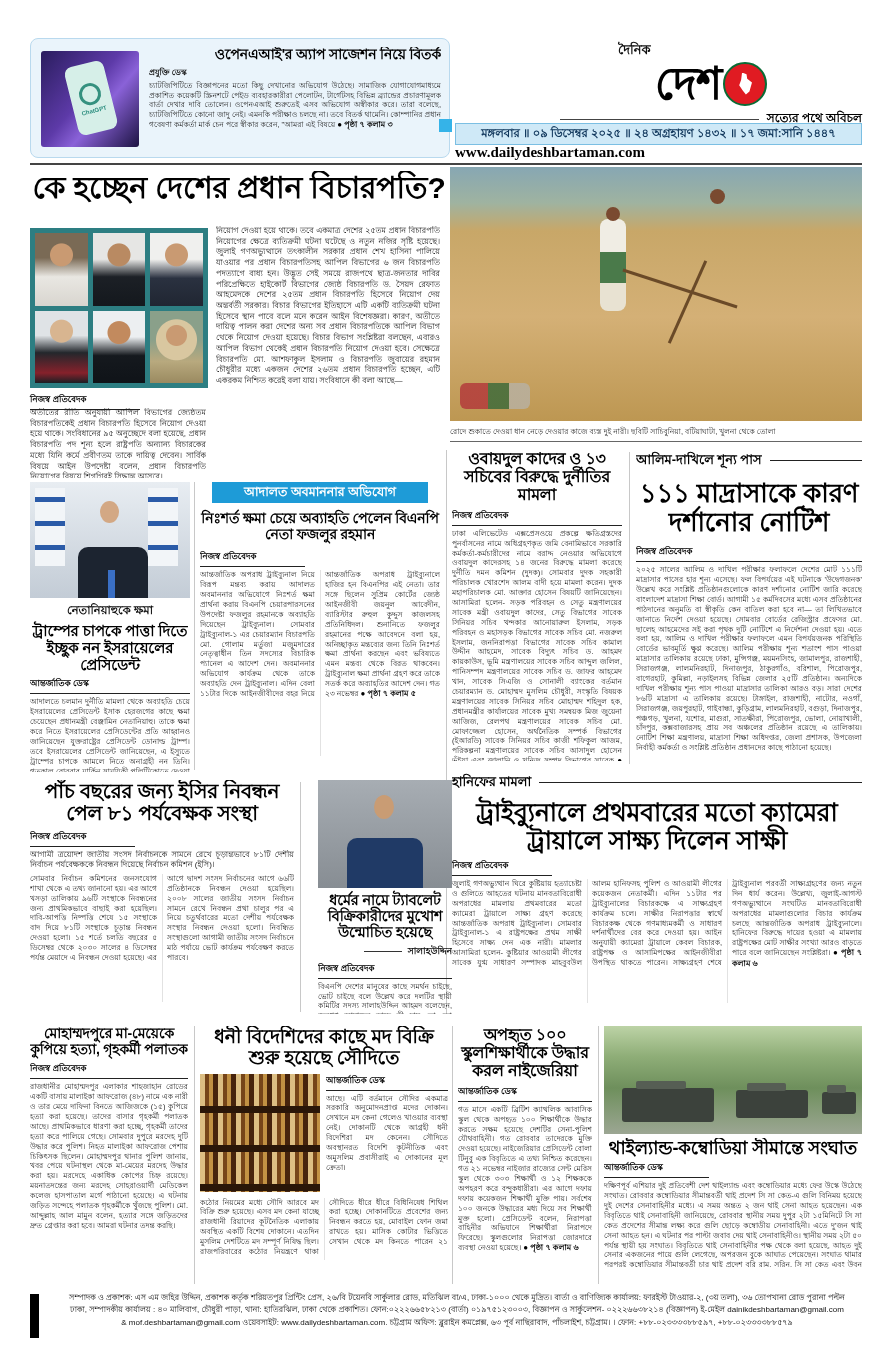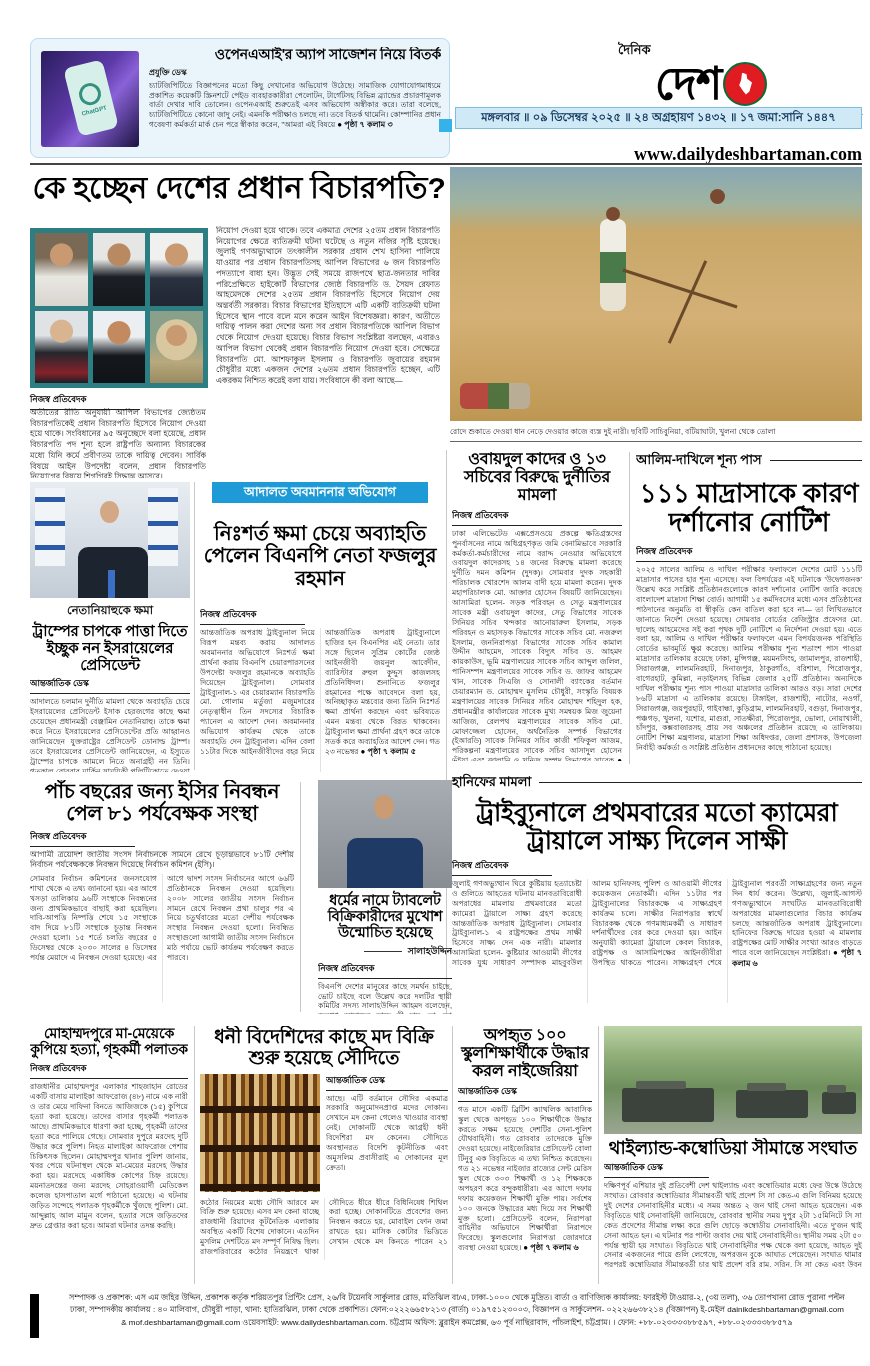--- a/index.html
+++ b/index.html
@@ -33,21 +33,21 @@
 
   
   .logo-row{display:flex;align-items:center;gap:2px;justify-content:center;}
   .logo-word{font-size:45px;font-weight:900;letter-spacing:-1px;color:#000;line-height:1;}
   .logo-circle{width:40px;height:40px;border-radius:50%;background:#e01b22;border:2px solid #0a6b35;
      display:flex;align-items:center;justify-content:center;flex:0 0 auto;}
   .logo-map{width:16px;height:22px;background:#fff;
      clip-path:polygon(30% 0,58% 8%,62% 28%,92% 46%,76% 86%,54% 100%,34% 82%,12% 58%,24% 34%);}
   .datebar{background:#cfe9f7;border:1px solid #7bbfe3;display:flex;align-items:center;justify-content:center;
      font-weight:bold;font-size:11.5px;color:#10375c;}
-  .website{font-family:"Liberation Serif","DejaVu Serif",serif;font-weight:bold;font-size:18px;text-align:right;color:#000;}
+  .website{font-family:"Liberation Serif","DejaVu Serif",serif;font-weight:bold;font-size:15px;text-align:left;color:#000;}
 
   
   .judges{background:#2d7e82;display:grid;grid-template-columns:repeat(3,1fr);grid-template-rows:repeat(2,1fr);
      gap:5px;padding:5px;}
   .judge{overflow:hidden;}
   .j1{background:radial-gradient(circle at 50% 30%,#c99a72 11px,transparent 12px),linear-gradient(180deg,#7a6a55 34%,#e9e7e2 60%,#d8d5cf);}
   .j2{background:radial-gradient(circle at 50% 30%,#b98a62 11px,transparent 12px),linear-gradient(180deg,#e6e6e4 36%,#1c2026 60%,#14181d);}
   .j3{background:radial-gradient(circle at 50% 30%,#c99a72 11px,transparent 12px),linear-gradient(180deg,#f0f0ee 36%,#2a3140 62%,#202632);}
   .j4{background:radial-gradient(circle at 50% 28%,#d8b590 11px,transparent 12px),linear-gradient(180deg,#dfe3e6 34%,#23272c 58%,#86212b 86%,#1b1f24);}
   .j5{background:radial-gradient(circle at 50% 30%,#c28a5e 11px,transparent 12px),linear-gradient(180deg,#eceff1 36%,#15191e 62%,#0f1318);}
@@ -117,21 +117,21 @@
     <div class="logo-row">
       <span class="logo-word">দেশ</span>
       <span class="logo-circle">
           <span class="logo-map"></span>
         </span>
     </div>
     <div class="tag-row" style="margin-top:3px;">
       <span>সত্যের পথে অবিচল</span>
     </div>
   </div>
-  <div class="abs datebar" style="left:455px;top:107px;width:407px;height:22px;">মঙ্গলবার ॥ ০৯ ডিসেম্বর ২০২৫ ॥ ২৪ অগ্রহায়ণ ১৪৩২ ॥ ১৭ জমা:সানি ১৪৪৭</div>
+  <div class="abs datebar" style="left:455px;top:123px;width:407px;height:22px;">মঙ্গলবার ॥ ০৯ ডিসেম্বর ২০২৫ ॥ ২৪ অগ্রহায়ণ ১৪৩২ ॥ ১৭ জমা:সানি ১৪৪৭</div>
   <div class="abs website" style="left:455px;top:144px;width:407px;">www.dailydeshbartaman.com</div>
   <div class="abs hline" style="left:30px;top:163px;width:832px;height:2px;"></div>
 
   <div class="abs headline" style="left:30px;top:171px;width:418px;height:50px;font-size:30px;overflow:hidden;">কে হচ্ছেন দেশের প্রধান বিচারপতি?</div>
 
   <div class="abs judges" style="left:30px;top:228px;width:178px;height:160px;">
     <div class="judge j1"></div>
     <div class="judge j2"></div>
     <div class="judge j3"></div>
     <div class="judge j4"></div>
@@ -186,21 +186,21 @@
     <div class="byline">আন্তর্জাতিক ডেস্ক</div>
     <div class="bodytext" style="font-size:7.5px;height:96px;">
       <span>আদালতে চলমান দুর্নীতি মামলা থেকে অব্যাহতি চেয়ে ইসরায়েলের প্রেসিডেন্ট ইসাক হেরজগের কাছে ক্ষমা চেয়েছেন প্রধানমন্ত্রী বেঞ্জামিন নেতানিয়াহু। তাকে ক্ষমা করে নিতে ইসরায়েলের প্রেসিডেন্টের প্রতি আহ্বানও জানিয়েছেন যুক্তরাষ্ট্রের প্রেসিডেন্ট ডোনাল্ড ট্রাম্প। তবে ইসরায়েলের প্রেসিডেন্ট জানিয়েছেন, এ ইস্যুতে ট্রাম্পের চাপকে আমলে নিতে অনাগ্রহী নন তিনি। গতকাল রোববার মার্কিন সাময়িকী পলিটিকোতে দেওয়া এক সাক্ষাৎকারে হেরজগ বলেছেন, "তিনি (নেতানিয়াহু) চিঠি দিয়েছেন এবং আমার দপ্তর সেই চিঠি গ্রহণ করেছে। যেহেতু চিঠিতে যে অনুরোধ তিনি জানিয়েছেন, তা বেশ</span>
       
     </div>
   </div>
   <div class="vline" style="left:194px;top:482px;height:288px;"></div>
 
   <div class="abs" style="left:200px;top:482px;width:240px;height:290px;overflow:hidden;">
     <div class="bluebox">আদালত অবমাননার অভিযোগ</div>
-    <div class="headline" style="font-size:20px;margin:19px 0;">নিঃশর্ত ক্ষমা চেয়ে অব্যাহতি পেলেন বিএনপি নেতা ফজলুর রহমান</div>
+    <div class="headline" style="font-size:14px;margin:8px 0;">নিঃশর্ত ক্ষমা চেয়ে অব্যাহতি পেলেন বিএনপি নেতা ফজলুর রহমান</div>
     <div class="byline" style="width:105px;">নিজস্ব প্রতিবেদক</div>
     <div class="bodytext cols2" style="font-size:7.5px;height:186px;">
       <span>আন্তর্জাতিক অপরাধ ট্রাইব্যুনাল নিয়ে বিরূপ মন্তব্য করায় আদালত অবমাননার অভিযোগে নিঃশর্ত ক্ষমা প্রার্থনা করায় বিএনপি চেয়ারপারসনের উপদেষ্টা ফজলুর রহমানকে অব্যাহতি দিয়েছেন ট্রাইব্যুনাল। সোমবার ট্রাইব্যুনাল-১ এর চেয়ারম্যান বিচারপতি মো. গোলাম মর্তুজা মজুমদারের নেতৃত্বাধীন তিন সদস্যের বিচারিক প্যানেল এ আদেশ দেন। অবমাননার অভিযোগ কার্যক্রম থেকে তাকে অব্যাহতি দেন ট্রাইব্যুনাল। এদিন বেলা ১১টার দিকে আইনজীবীদের বহর নিয়ে আন্তর্জাতিক অপরাধ ট্রাইব্যুনালে হাজির হন বিএনপির এই নেতা। তার সঙ্গে ছিলেন সুপ্রিম কোর্টের জ্যেষ্ঠ আইনজীবী জয়নুল আবেদীন, ব্যারিস্টার রুহুল কুদ্দুস কাজলসহ প্রতিনিধিদল। শুনানিতে ফজলুর রহমানের পক্ষে আবেদনে বলা হয়, অনিচ্ছাকৃত মন্তব্যের জন্য তিনি নিঃশর্ত ক্ষমা প্রার্থনা করছেন এবং ভবিষ্যতে এমন মন্তব্য থেকে বিরত থাকবেন। ট্রাইব্যুনাল ক্ষমা প্রার্থনা গ্রহণ করে তাকে সতর্ক করে অব্যাহতির আদেশ দেন। গত ২৩ নভেম্বর</span>
       <span class="jump">● পৃষ্ঠা ৭ কলাম ৫</span>
     </div>
   </div>
   <div class="vline" style="left:446px;top:450px;height:564px;"></div>
 
   <div class="abs" style="left:30px;top:780px;width:264px;height:234px;overflow:hidden;">
     <div class="headline" style="font-size:20px;">পাঁচ বছরের জন্য ইসির নিবন্ধন পেল ৮১ পর্যবেক্ষক সংস্থা</div>

